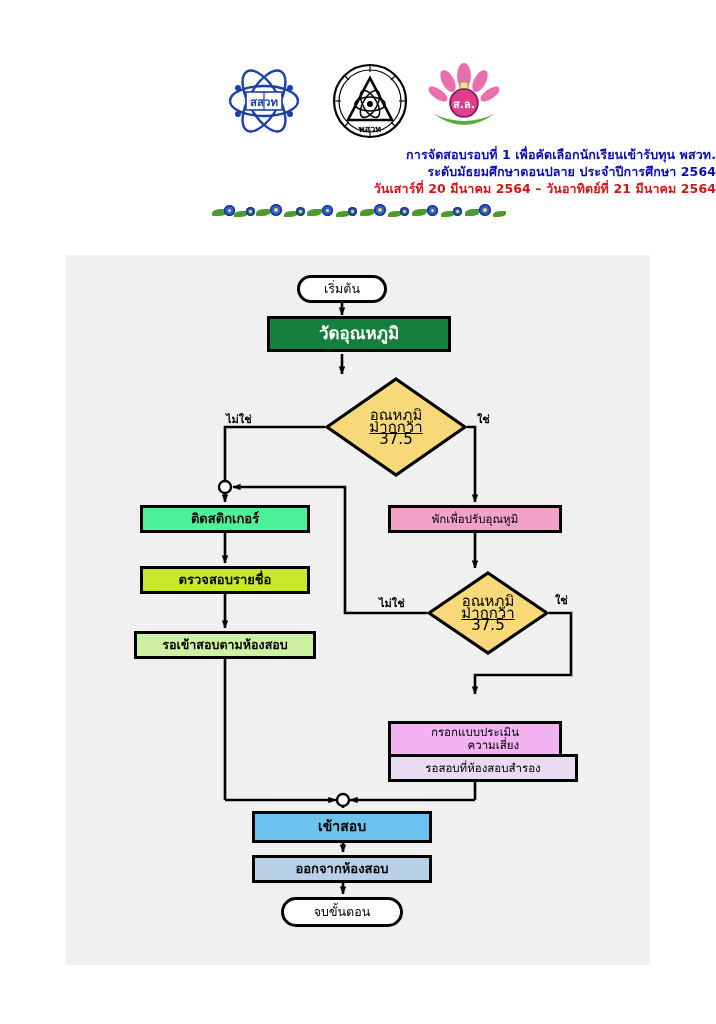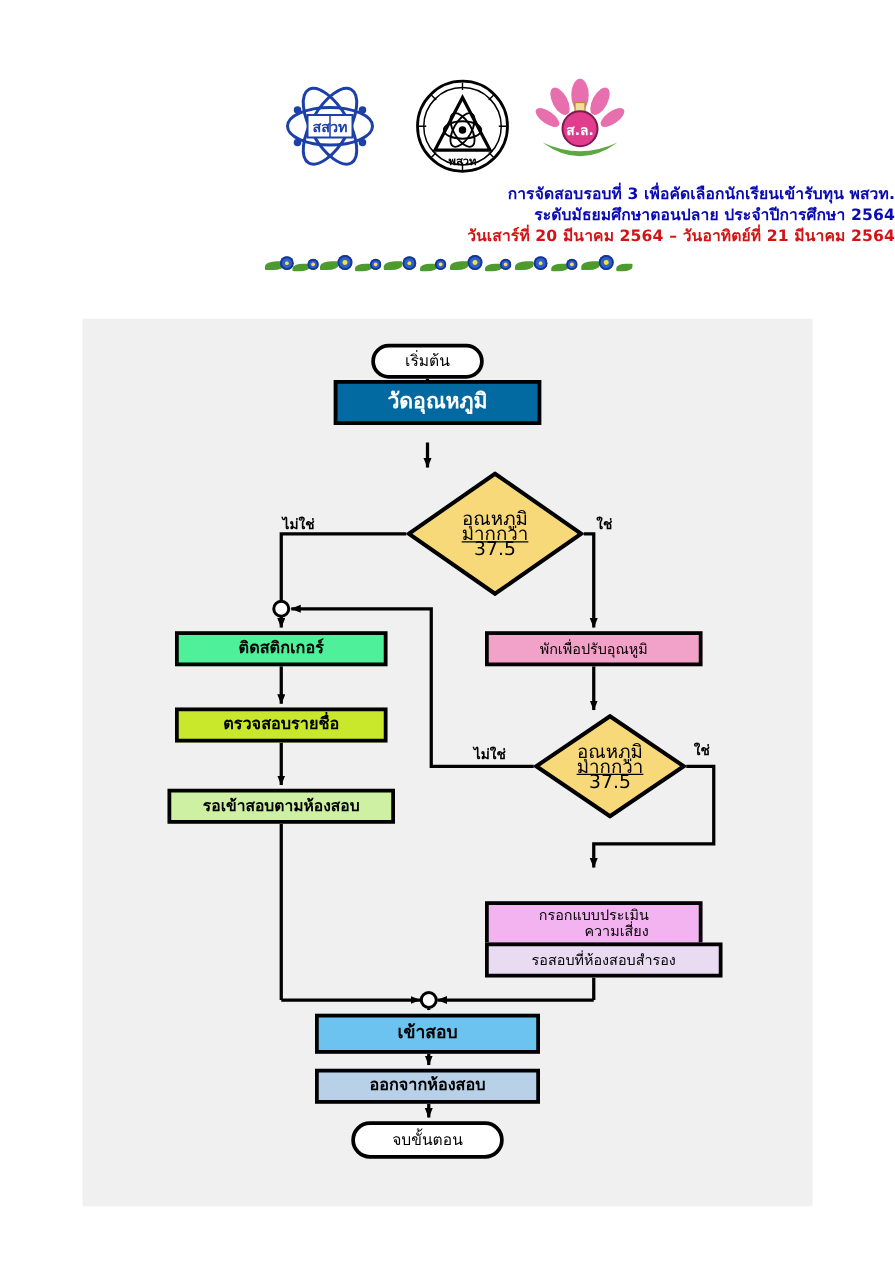--- a/index.html
+++ b/index.html
@@ -116,22 +116,22 @@
     position: absolute;
     font-size: 11px;
     font-weight: bold;
     color: #000;
     z-index: 4;
     white-space: nowrap;
   }
 
   
   #n-start  { left: 231px; top: 20px;  width: 90px;  height: 28px; }
-  #n-measure{ left: 201px; top: 49px;  width: 166px; height: 36px;
-              background: #0369a1; color: #ffffff; font-size: 17px; }
+  #n-measure{ left: 201px; top: 61px;  width: 184px; height: 36px;
+              background: #15803d; color: #ffffff; font-size: 17px; }
   #n-sticker{ left: 74px;  top: 250px; width: 170px; height: 28px;
               background: #4ef09a; font-size: 13px; }
   #n-checklist{ left: 74px; top: 311px; width: 170px; height: 28px;
               background: #c9e82b; font-size: 13px; }
   #n-waitroom{ left: 68px; top: 376px; width: 182px; height: 28px;
               background: #cdf0a2; font-size: 12.5px; }
   #n-rest   { left: 322px; top: 250px; width: 174px; height: 28px;
               background: #f2a1c9; font-size: 11.5px; font-weight: normal; }
   #n-risk   { left: 322px; top: 442px; width: 174px; height: 36px;
               background: #f3b2f0; font-size: 11.5px; font-weight: normal; margin-top: 24px; }
@@ -217,21 +217,21 @@
           </g>
           <rect x="32" y="20" width="8" height="16" fill="#f2dca0" stroke="#b08c2e" stroke-width="1"></rect>
           <circle cx="36" cy="41" r="14" fill="#e23c8e" stroke="#7d1a4e" stroke-width="1.6"></circle>
           <text x="36" y="46" text-anchor="middle" font-size="11" font-weight="bold" fill="#ffffff" font-family="'DejaVu Sans',sans-serif">ส.ล.</text>
           <path d="M6 52 Q36 74 66 52 Q36 66 6 52 Z" fill="#5aa83e"></path>
         </svg>
       </div>
     </div>
 
     <div class="title-block">
-      <div class="title-line">การจัดสอบรอบที่ 3 เพื่อคัดเลือกนักเรียนเข้ารับทุน พสวท.</div>
+      <div class="title-line">การจัดสอบรอบที่ 1 เพื่อคัดเลือกนักเรียนเข้ารับทุน พสวท.</div>
       <div class="title-line">ระดับมัธยมศึกษาตอนปลาย ประจำปีการศึกษา 2564</div>
       <div class="title-line date">วันเสาร์ที่ 20 มีนาคม 2564 – วันอาทิตย์ที่ 21 มีนาคม  2564</div>
     </div>
 
     <div id="floral">
       <div class="fl-leaf" style="left:4px;  top:9px;  width:16px; height:7px;"></div>
       <div class="fl-flower" style="left:16px; top:5px;  width:11px; height:11px;"></div>
       <div class="fl-leaf" style="left:26px; top:11px; width:14px; height:6px;"></div>
       <div class="fl-flower" style="left:38px; top:7px;  width:9px;  height:9px;"></div>
       <div class="fl-leaf" style="left:48px; top:9px;  width:15px; height:7px;"></div>

